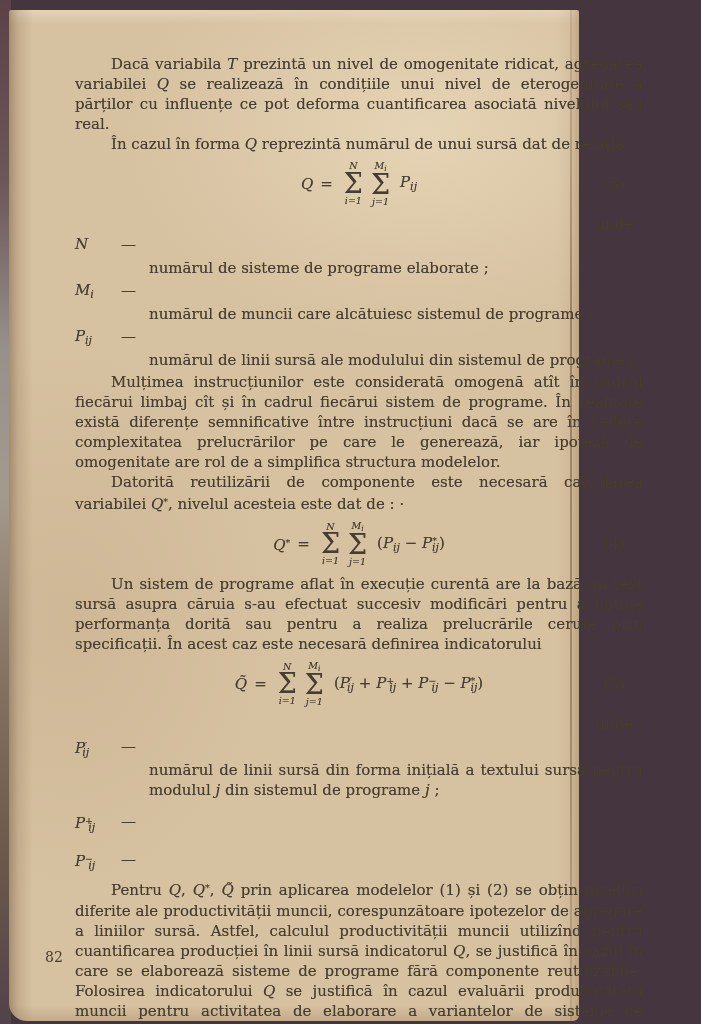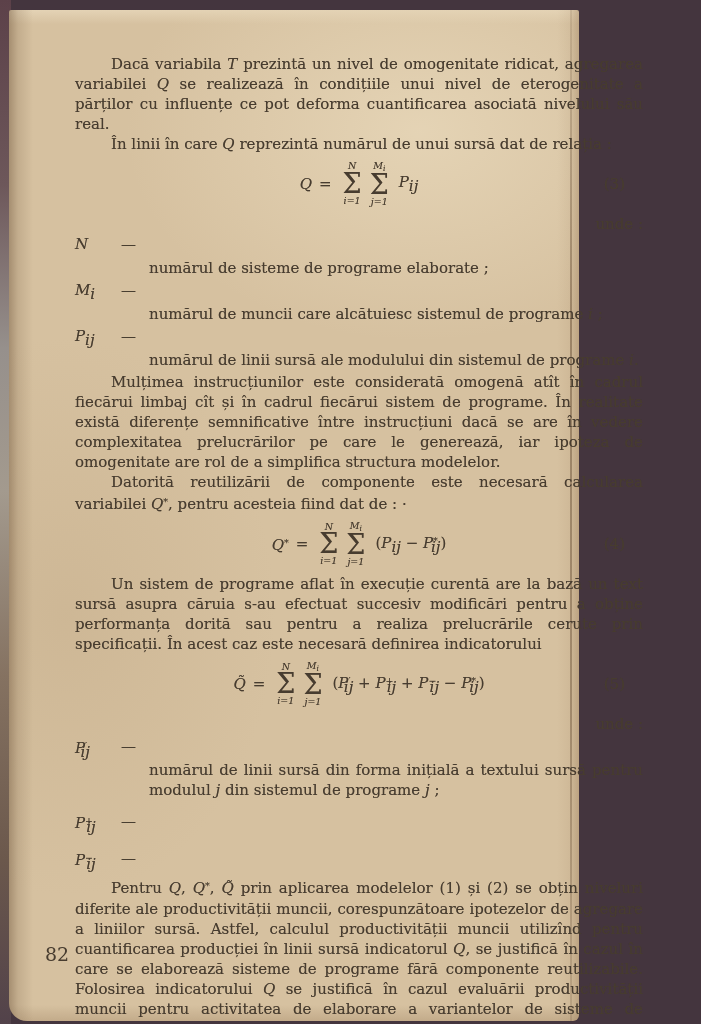--- a/index.html
+++ b/index.html
@@ -30,21 +30,21 @@
   }
   .content{
     position:absolute;left:66px;top:44px;width:568px;
     color:#473c2f;font-size:15px;line-height:20px;text-align:justify;
     text-shadow:0 0 0.4px rgba(71,60,47,0.55);
   }
   p{margin:0;}
   .ind{text-indent:36px;}
   .it{font-style:italic;}
   .sp{font-size:9.5px;vertical-align:0.45em;letter-spacing:0;}
-  .sb{font-size:15px;vertical-align:-0.25em;letter-spacing:0;}
+  .sb{font-size:11px;vertical-align:-0.25em;letter-spacing:0;}
   .sp + .sb{margin-left:-0.45em;}
   .unde{text-align:right;}
   .formula{
     position:relative;display:flex;justify-content:center;align-items:center;
     height:52px;margin:4px 0;text-align:left;
   }
   .f-num{position:absolute;right:18px;top:50%;transform:translateY(-50%);}
   .f-eq{margin:0 7px;}
   .f-rhs{margin-left:6px;}
   .sum{display:inline-flex;flex-direction:column;align-items:center;line-height:1;margin:0 4px;vertical-align:middle;}
@@ -52,35 +52,35 @@
   .sum-sub .sb, .sum-sup .sb{font-size:7.5px;}
   .sum-sigma{font-size:27px;line-height:0.9;}
   .def{display:flex;margin-bottom:2px;}
   .def-term{flex:0 0 46px;text-align:left;}
   .def-dash{flex:0 0 28px;text-align:left;}
   .def-desc{flex:1;text-align:justify;margin-top:24px;}
   .def.gap{margin-bottom:11px;}
   .list2{margin-top:2px;}
   .page-number{
     position:absolute;left:36px;bottom:56px;
-    color:#473c2f;font-size:19px;
+    color:#473c2f;font-size:14px;
   }
 </style>
 </head>
 <body>
 
 <div class="spine"></div>
 
 <div class="page">
   <div class="page-right-line"></div>
 
   <div class="content">
 
     <p class="ind"><span>Dacă variabila </span><span class="it">T</span><span> prezintă un nivel de omogenitate ridicat, agregarea variabilei </span><span class="it">Q</span><span> se realizează în condițiile unui nivel de eterogenitate a părților cu influențe ce pot deforma cuantificarea asociată nivelului său real.</span></p>
-    <p class="ind"><span>În linii în care </span><span class="it">Q</span><span> reprezintă numărul de unui sursă dat de relația :</span></p>
+    <p class="ind"><span>În cazul în forma </span><span class="it">Q</span><span> reprezintă numărul de unui sursă dat de relația :</span></p>
 
     <div class="formula">
       <span><span class="it">Q</span></span>
       <span class="f-eq">=</span>
       <span class="sum">
         <span class="sum-sup"><span class="it">N</span></span>
         <span class="sum-sigma">Σ</span>
         <span class="sum-sub"><span class="it">i=1</span></span>
       </span>
       <span class="sum">
@@ -104,21 +104,21 @@
       <span class="def-dash">—</span>
       <span class="def-desc"><span>numărul de muncii care alcătuiesc sistemul de programe </span><span class="it">i</span><span> ;</span></span>
     </div>
     <div class="def">
       <span class="def-term"><span class="it">P</span><span class="it sb">ij</span></span>
       <span class="def-dash">—</span>
       <span class="def-desc"><span>numărul de linii sursă ale modulului din sistemul de programe </span><span class="it">i</span><span>.</span></span>
     </div>
 
     <p class="ind"><span>Mulțimea instrucțiunilor este considerată omogenă atît în cadrul fiecărui limbaj cît și în cadrul fiecărui sistem de programe. În realitate există diferențe semnificative între instrucțiuni dacă se are în vedere complexitatea prelucrărilor pe care le generează, iar ipoteza de omogenitate are rol de a simplifica structura modelelor.</span></p>
-    <p class="ind"><span>Datorită reutilizării de componente este necesară calcularea variabilei </span><span class="it">Q</span><span class="sp">*</span><span>, pentru acesteia fiind dat de :  ·</span></p>
+    <p class="ind"><span>Datorită reutilizării de componente este necesară calcularea variabilei </span><span class="it">Q</span><span class="sp">*</span><span>, nivelul acesteia este dat de :  ·</span></p>
 
     <div class="formula">
       <span><span class="it">Q</span><span class="sp">*</span></span>
       <span class="f-eq">=</span>
       <span class="sum">
         <span class="sum-sup"><span class="it">N</span></span>
         <span class="sum-sigma">Σ</span>
         <span class="sum-sub"><span class="it">i=1</span></span>
       </span>
       <span class="sum">

